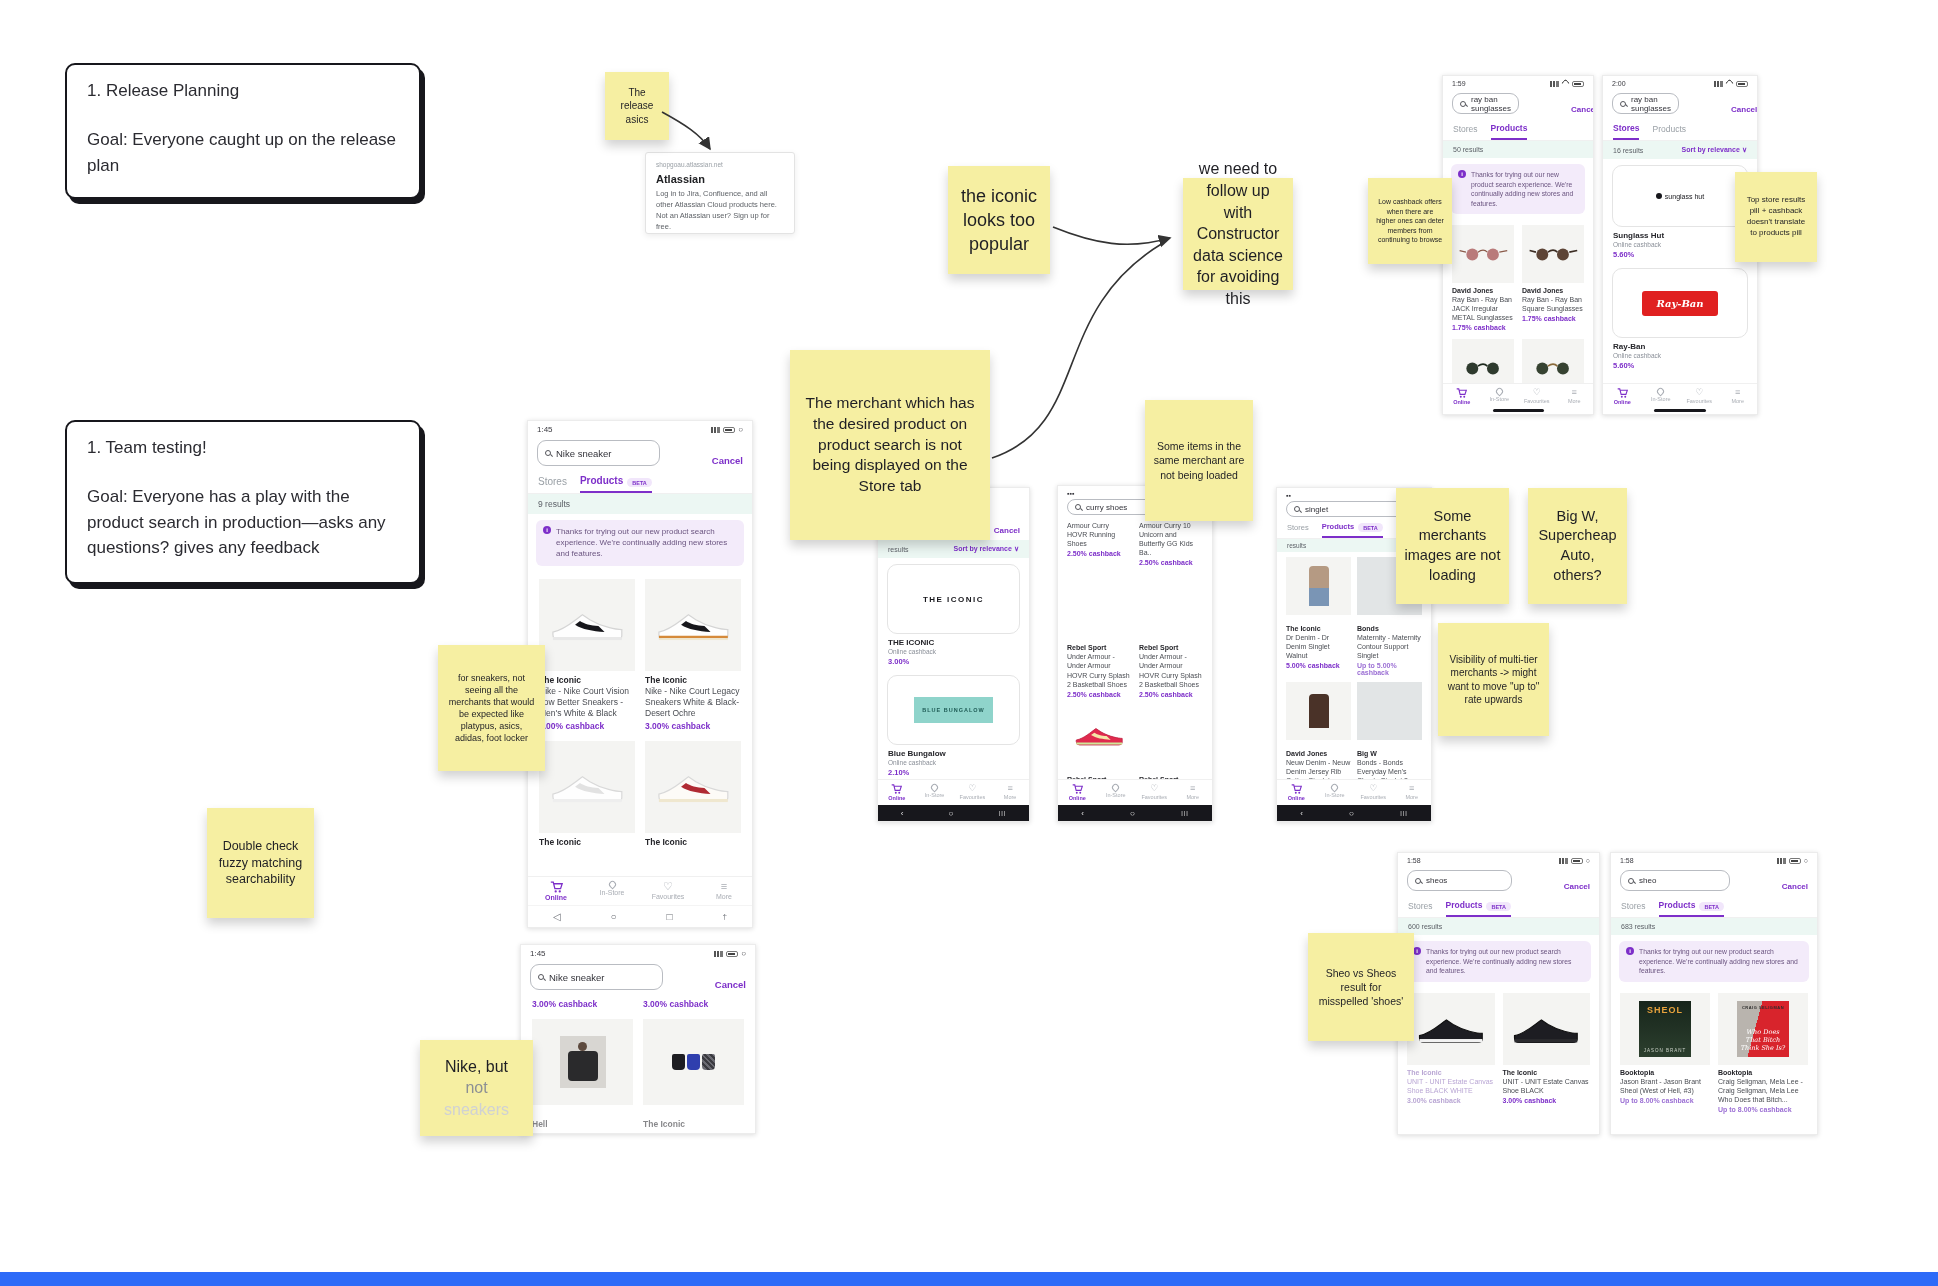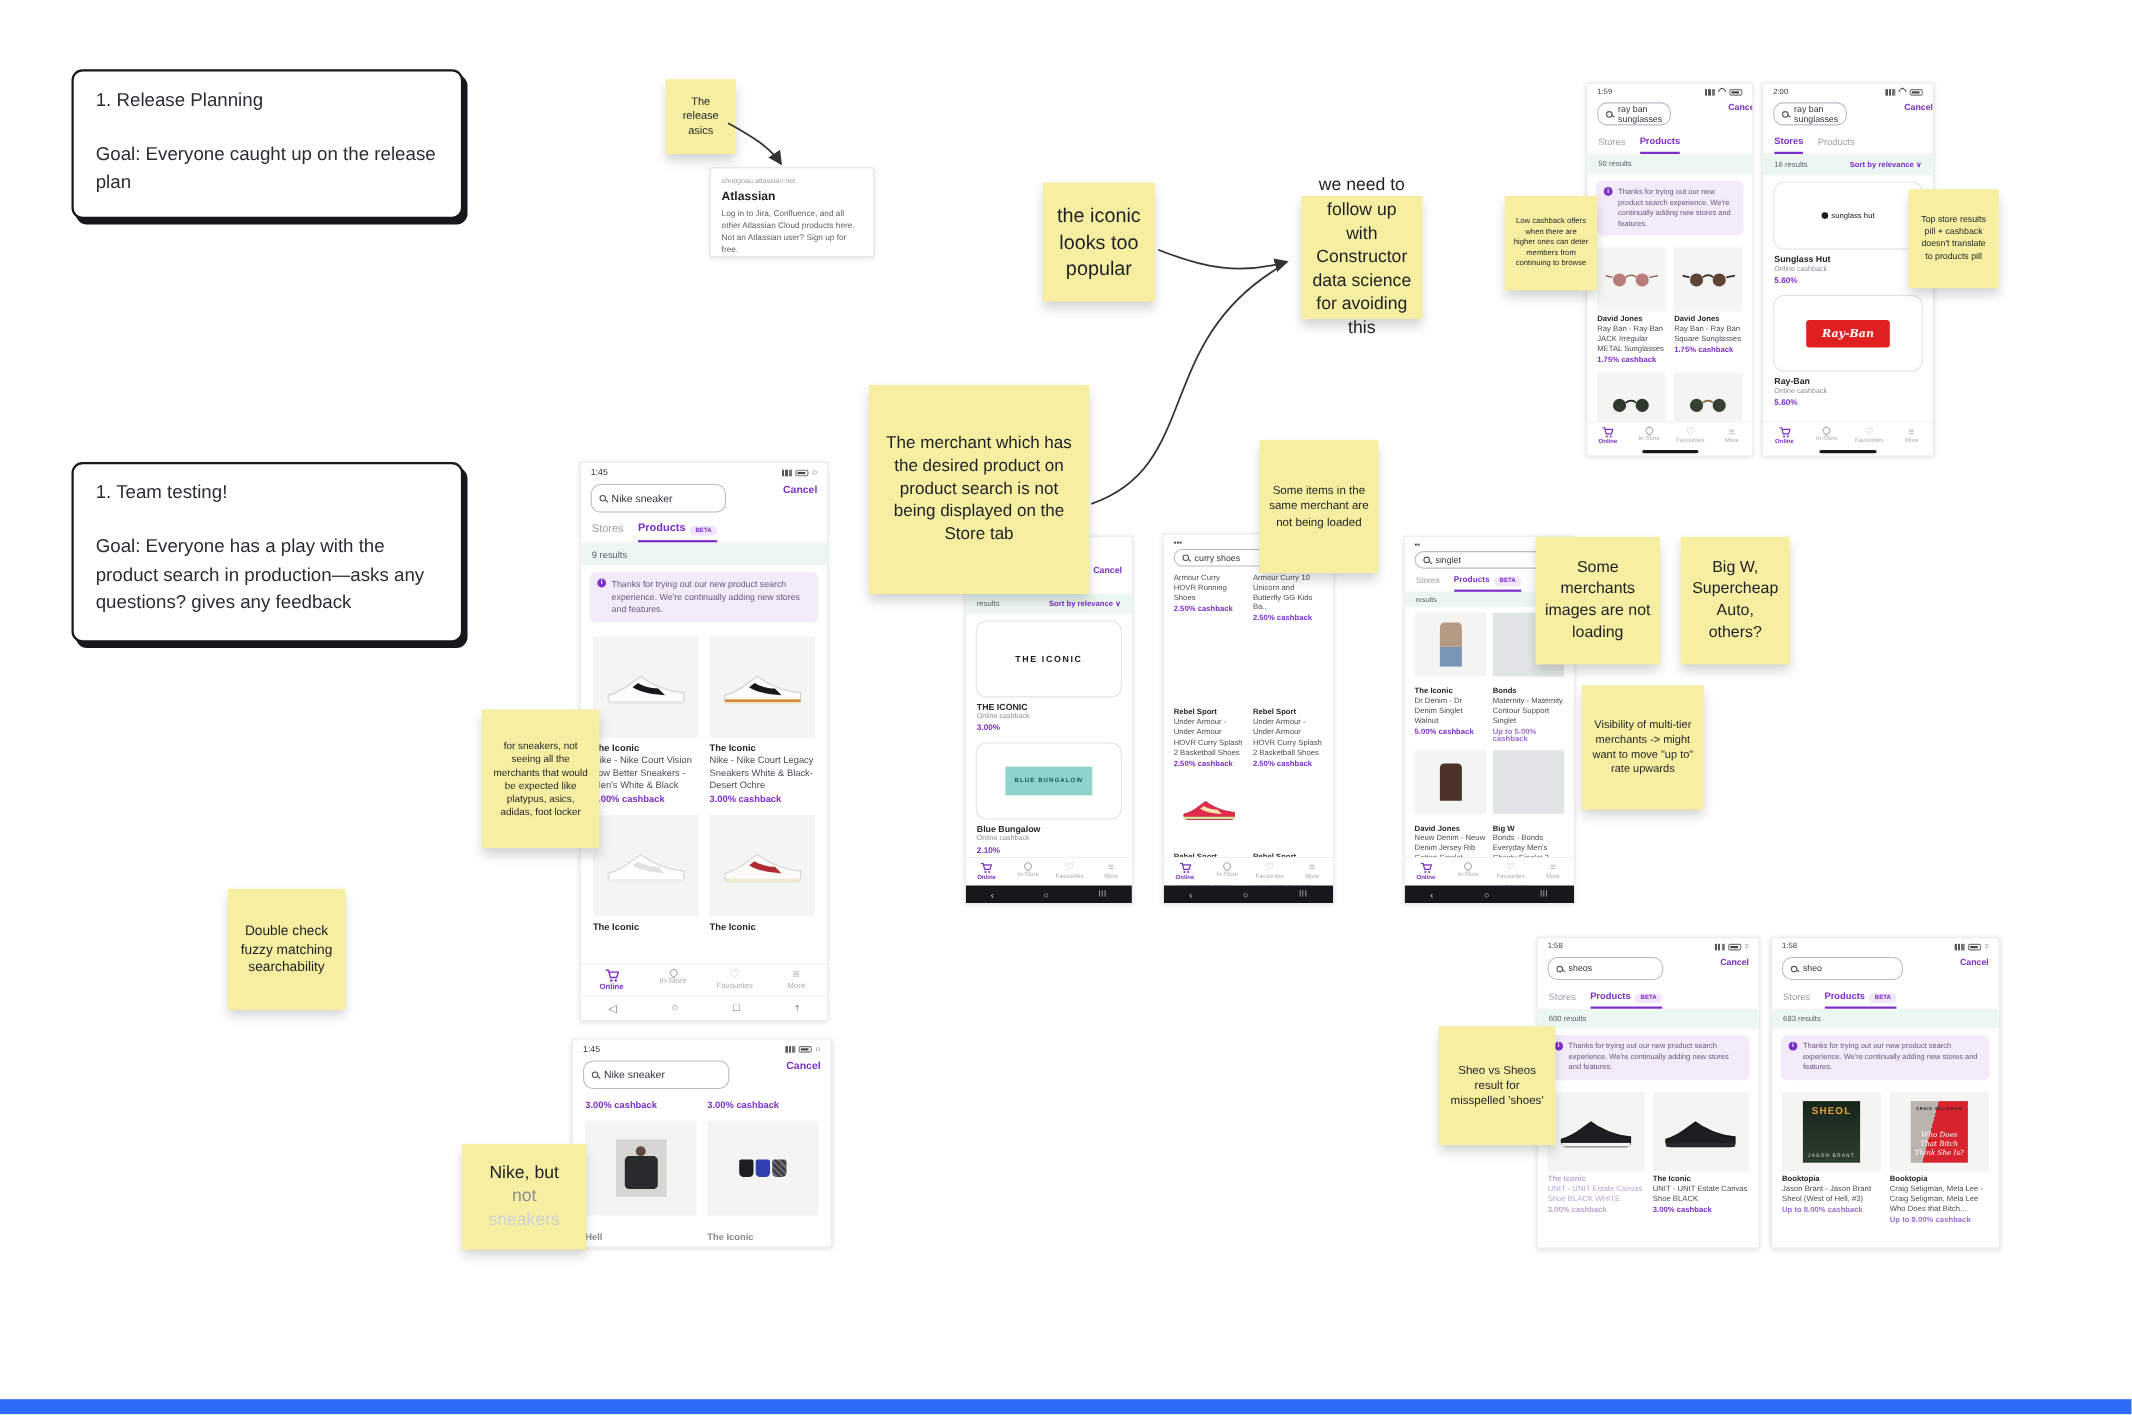--- a/index.html
+++ b/index.html
@@ -29,21 +29,21 @@
 
   
   .phone { position:absolute; background:#fff; border:1px solid #ececec;
            box-shadow:0 1px 5px rgba(0,0,0,.14); overflow:hidden; z-index:2; color:#26262b; }
   .st { display:flex; justify-content:space-between; align-items:center; padding:4px 9px 2px; font-size:7px; color:#3a3a40; }
   .sticons { display:flex; gap:3px; align-items:center; }
   .sig { width:9px; height:6px; background:linear-gradient(to right,#555 0 2px,transparent 2px 3px,#555 3px 5px,transparent 5px 6px,#777 6px 8px); display:inline-block; }
   .wifi { width:7px; height:7px; border:1.5px solid #555; border-radius:50%; border-bottom-color:transparent; border-left-color:transparent; transform:rotate(-45deg); display:inline-block; }
   .bat { width:12px; height:6px; border:1px solid #777; border-radius:2px; position:relative; display:inline-block; }
   .bat::after { content:""; position:absolute; left:1px; top:1px; bottom:1px; width:7px; background:#444; }
-  .srow { display:flex; align-items:flex-start; gap:7px; padding:4px 9px 5px; }
+  .srow { display:flex; align-items:flex-end; gap:7px; padding:4px 9px 5px; }
   .sbox { flex:1; border:1px solid #b9bcc2; border-radius:9px; height:21px; display:flex; align-items:center; gap:5px; padding:0 7px; font-size:8px; color:#33333a; background:#fff; }
   .mag { width:6px; height:6px; border:1.2px solid #55565c; border-radius:50%; position:relative; flex:none; }
   .mag::after { content:""; position:absolute; width:3px; height:1.2px; background:#55565c; transform:rotate(45deg); right:-3px; bottom:-1px; }
   .cancel { color:#7d2fc9; font-size:8px; font-weight:bold;margin-left:45px; }
   .tabs { display:flex; gap:13px; align-items:center; padding:4px 10px 0; font-size:8.5px; color:#9aa0a6; border-bottom:1px solid #f0f0f0; }
   .tab { padding-bottom:5px; }
   .tab.act { color:#7d2fc9; font-weight:bold; border-bottom:2px solid #7d2fc9; }
   .beta { background:#f1e6fb; color:#7d2fc9; font-size:5.5px; font-weight:bold; border-radius:7px; padding:1.5px 5px; margin-left:4px; transform:translateY(-2px); }
   .res { background:#ecf7f3; font-size:7px; color:#5b5f66; padding:5px 10px; display:flex; justify-content:space-between; align-items:center; }
   .sort { color:#7d2fc9; font-weight:bold; }

